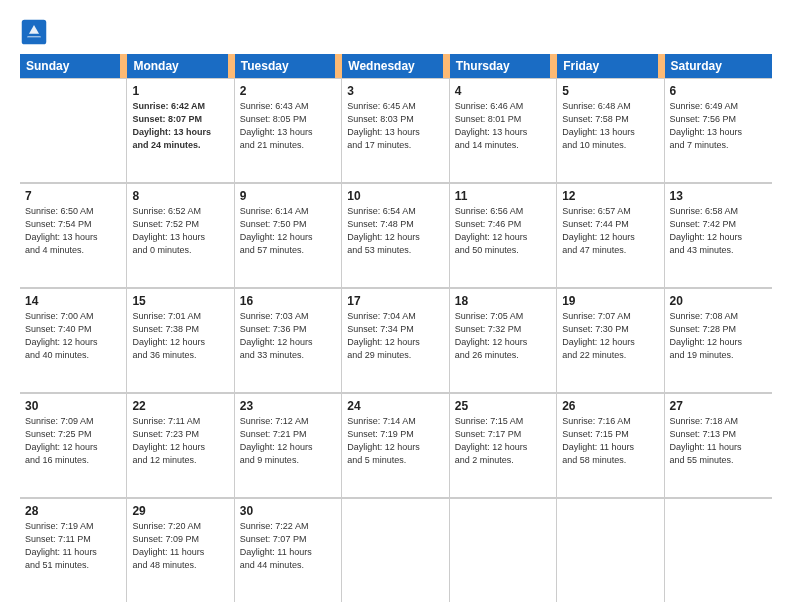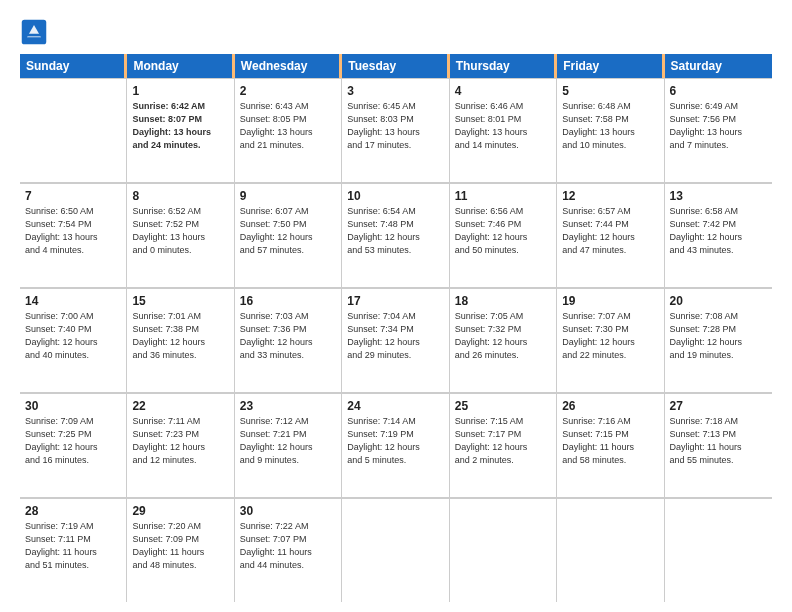--- a/index.html
+++ b/index.html
@@ -69,21 +69,21 @@
       display: grid;
       grid-template-columns: repeat(7, 1fr);
       background: #1a6cc4;
     }
     .cal-header-cell {
       color: #fff;
       font-size: 12px;
       font-weight: bold;
       padding: 5px 6px;
       text-align: left;
-      border-right: 3px solid #fdba74;
+      border-right: 7px solid #fdba74;
     }
     .cal-header-cell:last-child { border-right: none; }
     .cal-body {
       flex: 1;
       display: flex;
       flex-direction: column;
     }
     .cal-row {
       display: grid;
       grid-template-columns: repeat(7, 1fr);
@@ -135,22 +135,22 @@
     <div class="title-block">
       <div class="month-title"></div>
       <div class="location"></div>
     </div>
   </div>
 
   <div class="calendar">
     <div class="cal-header-row">
     <div class="cal-header-cell">Sunday</div>
         <div class="cal-header-cell">Monday</div>
+        <div class="cal-header-cell">Tuesday</div>
         <div class="cal-header-cell">Wednesday</div>
-        <div class="cal-header-cell">Tuesday</div>
         <div class="cal-header-cell">Thursday</div>
         <div class="cal-header-cell">Friday</div>
         <div class="cal-header-cell">Saturday</div>
       </div>
     <div class="cal-body">
     <div class="cal-row">
           <div class="cal-cell empty"></div>
           <div class="cal-cell"><span class="day-num">1</span><span class="cell-text" style="white-space: pre-line; font-weight: bold;">Sunrise: 6:42 AM
 Sunset: 8:07 PM
 Daylight: 13 hours
@@ -178,21 +178,21 @@
         </div>
         <div class="cal-row">
           <div class="cal-cell"><span class="day-num">7</span><span class="cell-text" style="white-space: pre-line;">Sunrise: 6:50 AM
 Sunset: 7:54 PM
 Daylight: 13 hours
 and 4 minutes.</span></div>
           <div class="cal-cell"><span class="day-num">8</span><span class="cell-text" style="white-space: pre-line;">Sunrise: 6:52 AM
 Sunset: 7:52 PM
 Daylight: 13 hours
 and 0 minutes.</span></div>
-          <div class="cal-cell"><span class="day-num">9</span><span class="cell-text" style="white-space: pre-line;">Sunrise: 6:07 AM
+          <div class="cal-cell"><span class="day-num">9</span><span class="cell-text" style="white-space: pre-line;">Sunrise: 6:14 AM
 Sunset: 7:50 PM
 Daylight: 12 hours
 and 57 minutes.</span></div>
           <div class="cal-cell"><span class="day-num">10</span><span class="cell-text" style="white-space: pre-line;">Sunrise: 6:54 AM
 Sunset: 7:48 PM
 Daylight: 12 hours
 and 53 minutes.</span></div>
           <div class="cal-cell"><span class="day-num">11</span><span class="cell-text" style="white-space: pre-line;">Sunrise: 6:56 AM
 Sunset: 7:46 PM
 Daylight: 12 hours

